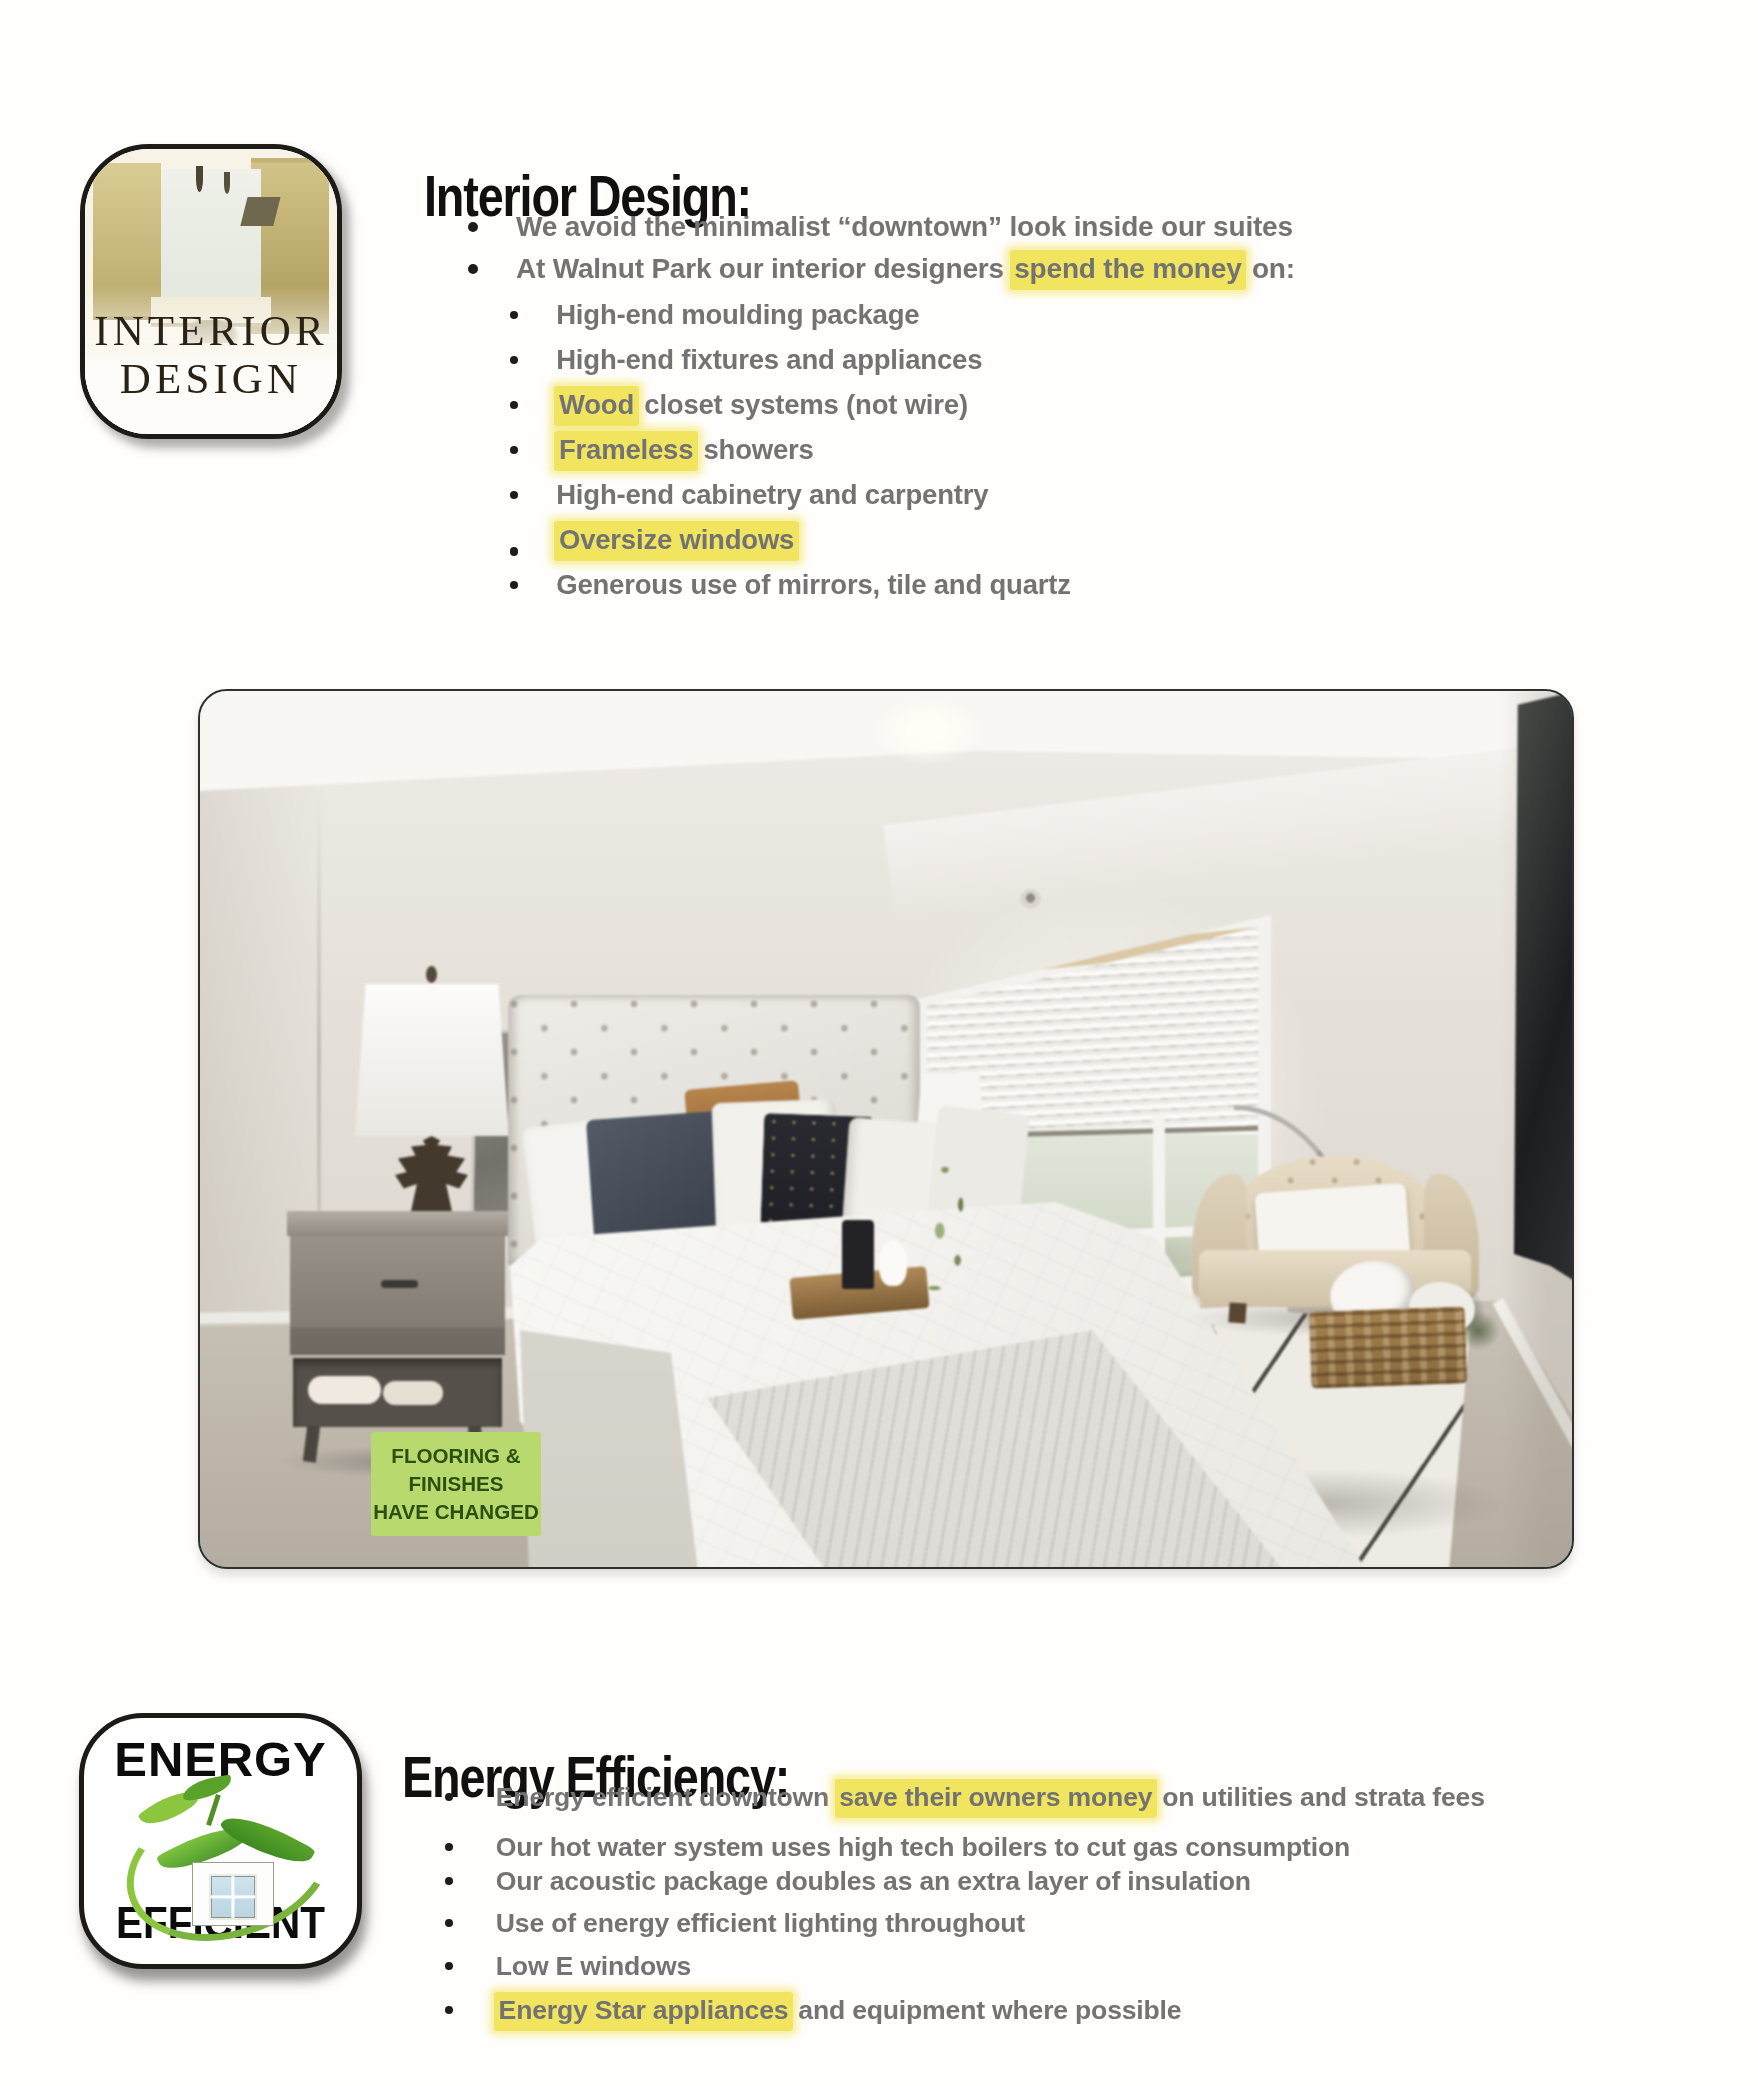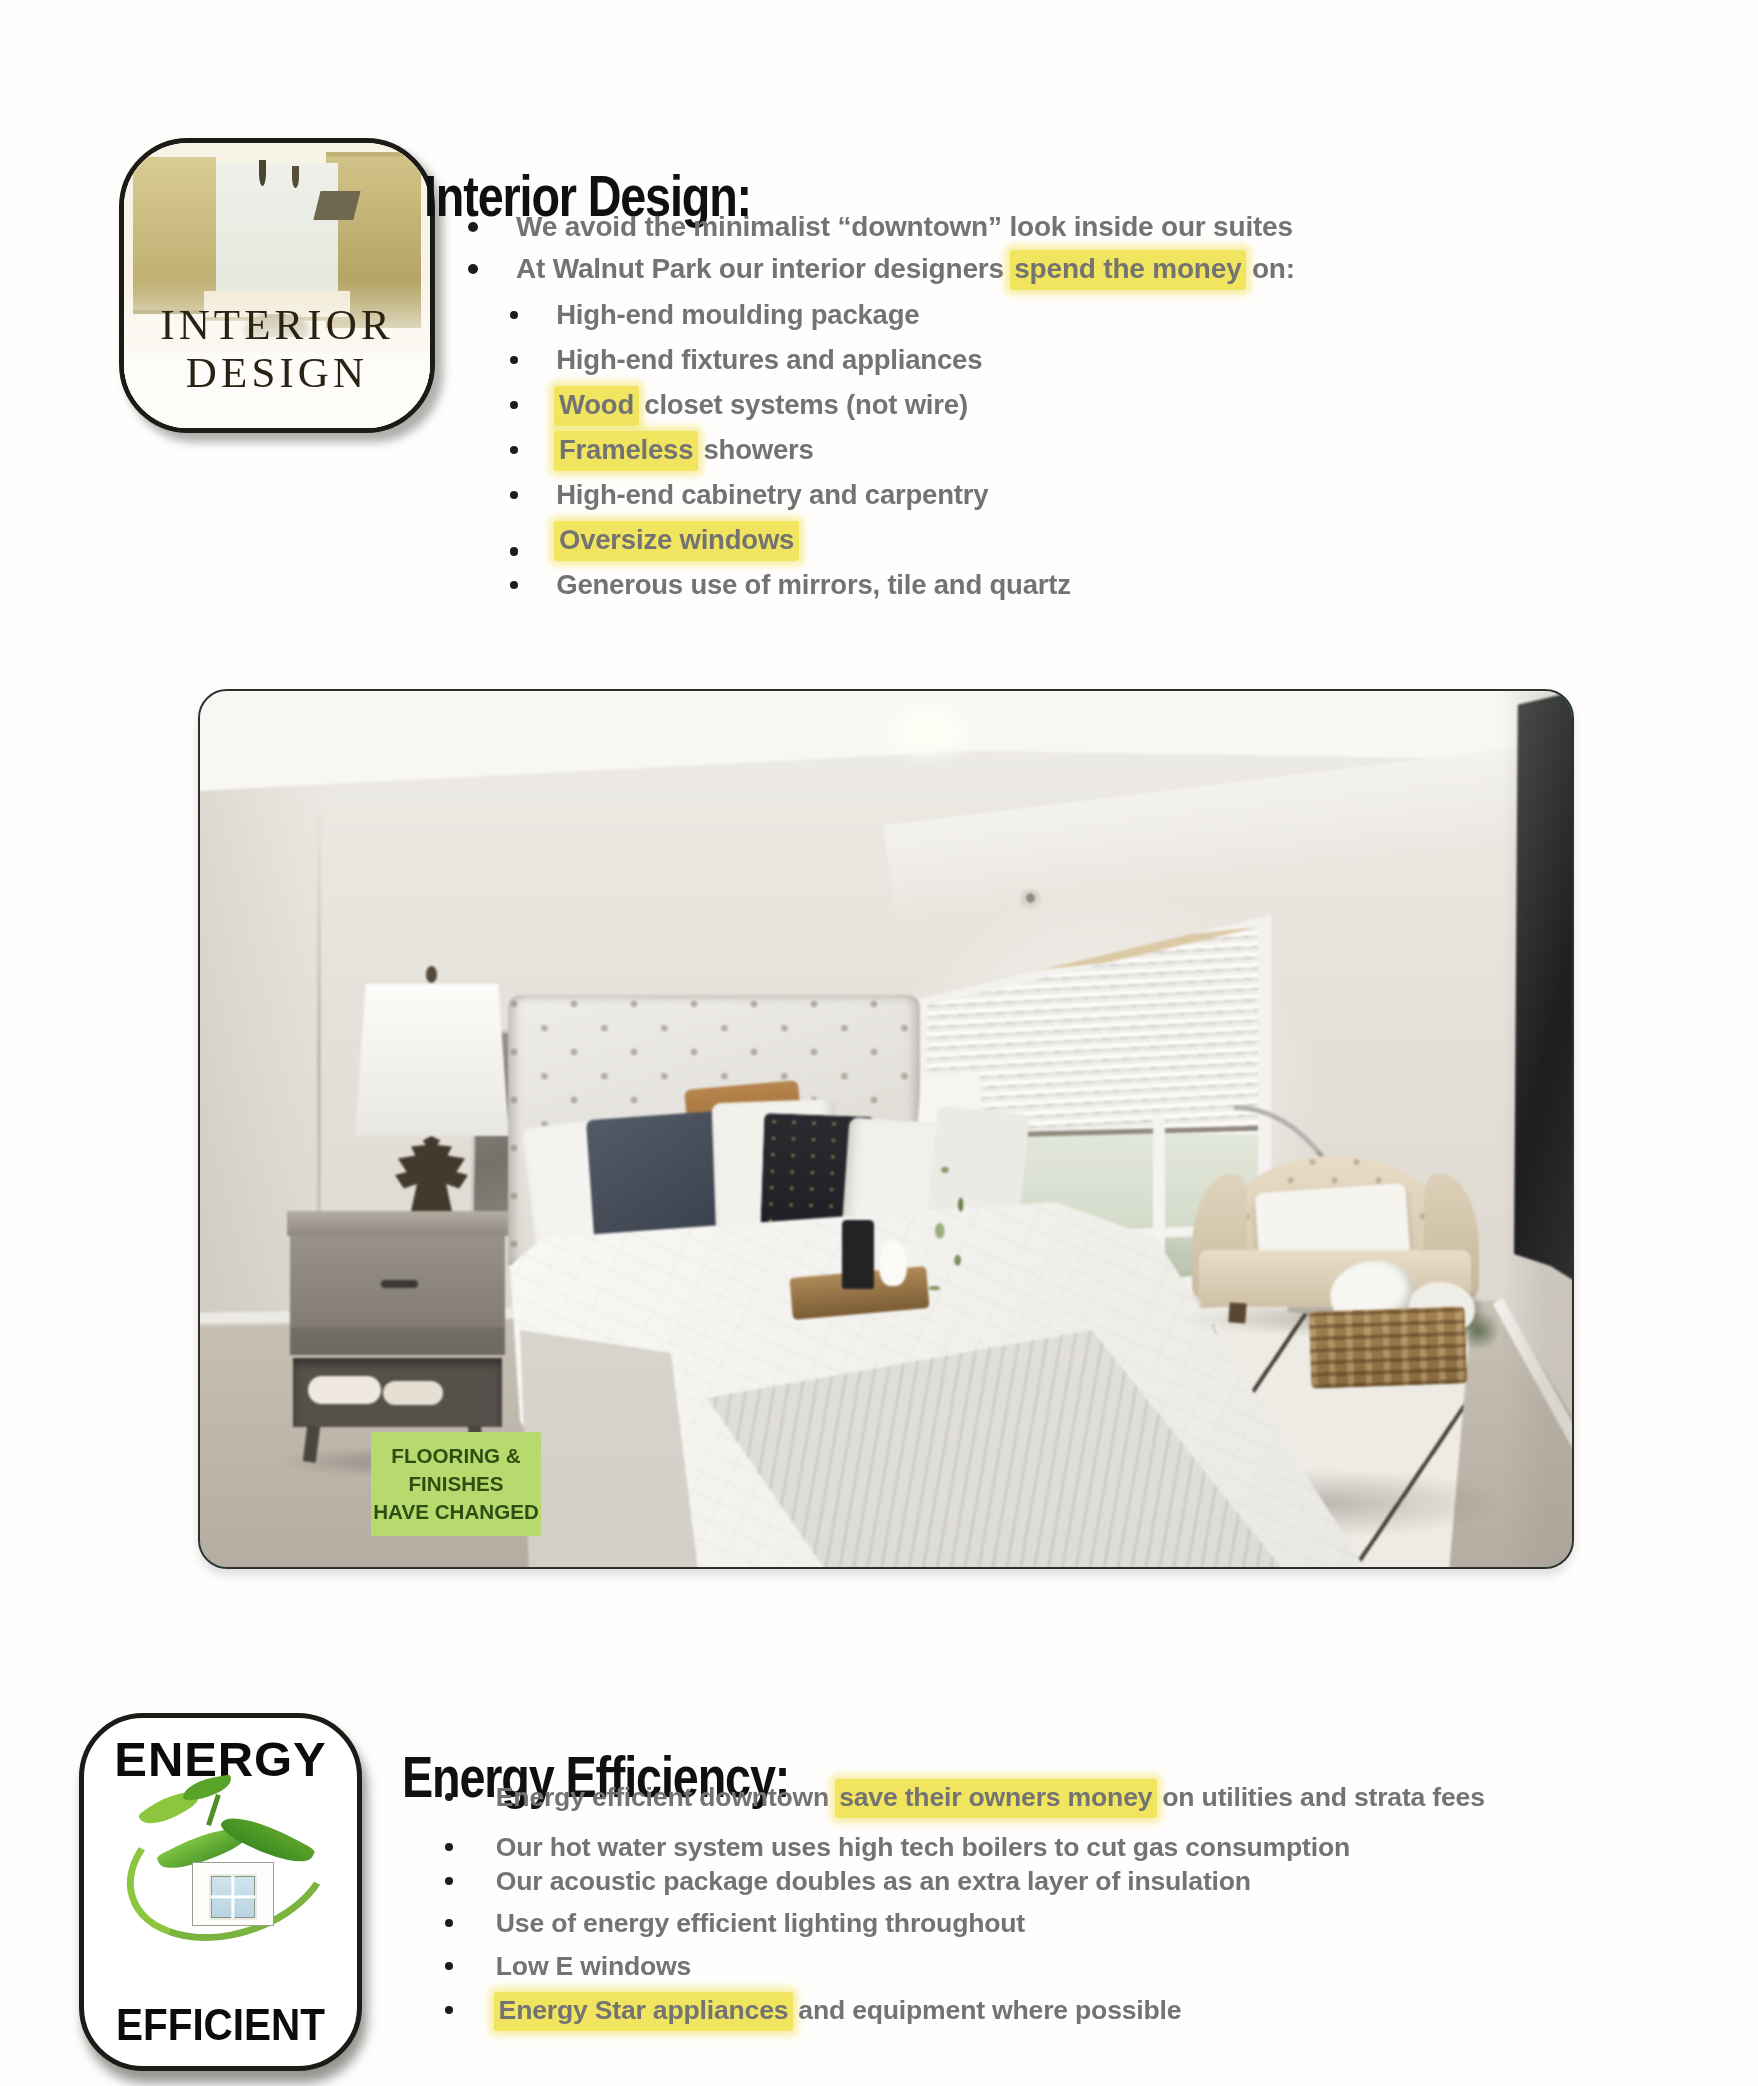--- a/index.html
+++ b/index.html
@@ -12,23 +12,23 @@
   .row{position:absolute;display:flex;align-items:center;white-space:nowrap;line-height:1.15;}
   .row .dot{border-radius:50%;background:#1c1c1a;flex:0 0 auto;}
   .l1{font-size:28px;}   .l1 .dot{width:10px;height:10px;margin-right:38px;}
   .l2{font-size:27.5px;}   .l2 .dot{width:8.2px;height:8.2px;margin-right:38px;}
   .l3{font-size:26.6px;}   .l3 .dot{width:7.8px;height:7.8px;margin-right:43px;}
   .txt{letter-spacing:-0.2px;color:#737373;font-weight:600;}
   .hl{background:var(--highlight,#f1e45f);box-shadow:0 0 7.3px 4.1px rgba(241,228,95,.55);
       border-radius:2.7px;padding:2.7px 4.6px 5.5px;margin:0 -1.8px;}
   
   .badge{position:absolute;border:5px solid #1d1b18;background:#fff;box-sizing:border-box;}
-  .badge-int{left:80px;top:138px;width:316px;height:295px;border-radius:69px;
-             box-shadow:7.3px 8.2px 9.2px rgba(110,108,104,.55);overflow:hidden;margin-left:39px;}
-  .badge-en{left:79px;top:1713px;width:283px;height:358px;border-radius:64px;
+  .badge-int{left:80px;top:144px;width:262px;height:295px;border-radius:69px;
+             box-shadow:7.3px 8.2px 9.2px rgba(110,108,104,.55);overflow:hidden;}
+  .badge-en{left:79px;top:1713px;width:283px;height:256px;border-radius:64px;
             box-shadow:4.6px 12px 12px rgba(80,78,74,.6);overflow:hidden;}
   .serif{font-family:"Liberation Serif",serif;}
   .badge-int .cap{position:absolute;width:100%;text-align:center;color:#2b2216;font-size:43px;
                   letter-spacing:4.1px;line-height:1;}
   .badge-en .cap{position:absolute;width:100%;text-align:center;color:#0c0c0c;font-weight:bold;line-height:1;}
   
   .sk{position:absolute;}
   
   .photo{position:absolute;left:198px;top:689px;width:1376px;height:880px;border:2.7px solid #32302c;
          border-radius:29px;overflow:hidden;box-sizing:border-box;background:#14b8a6;

